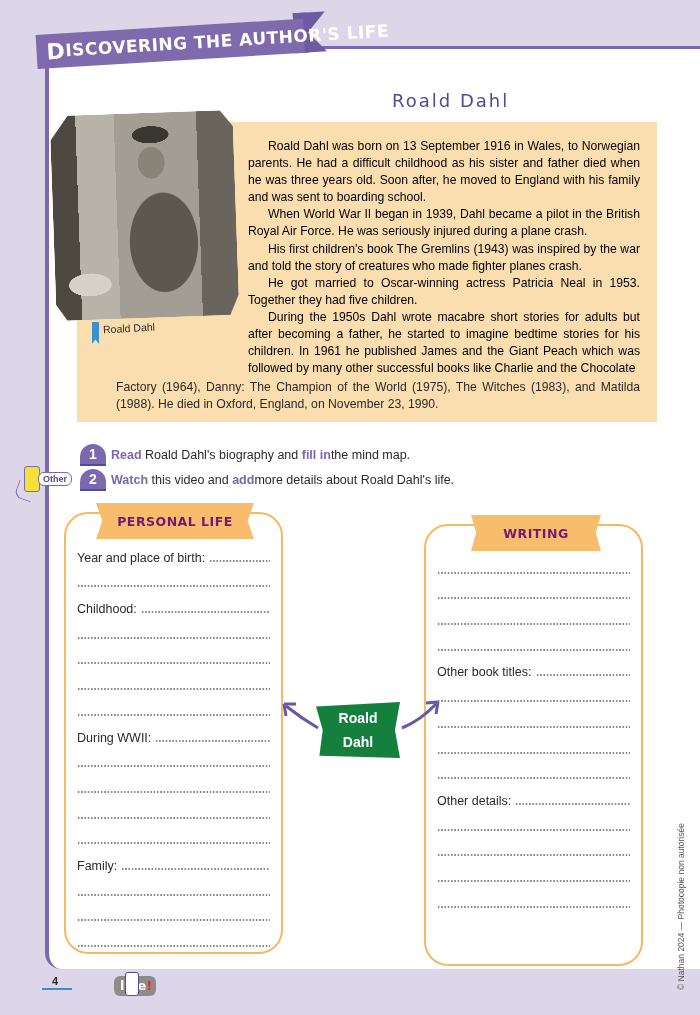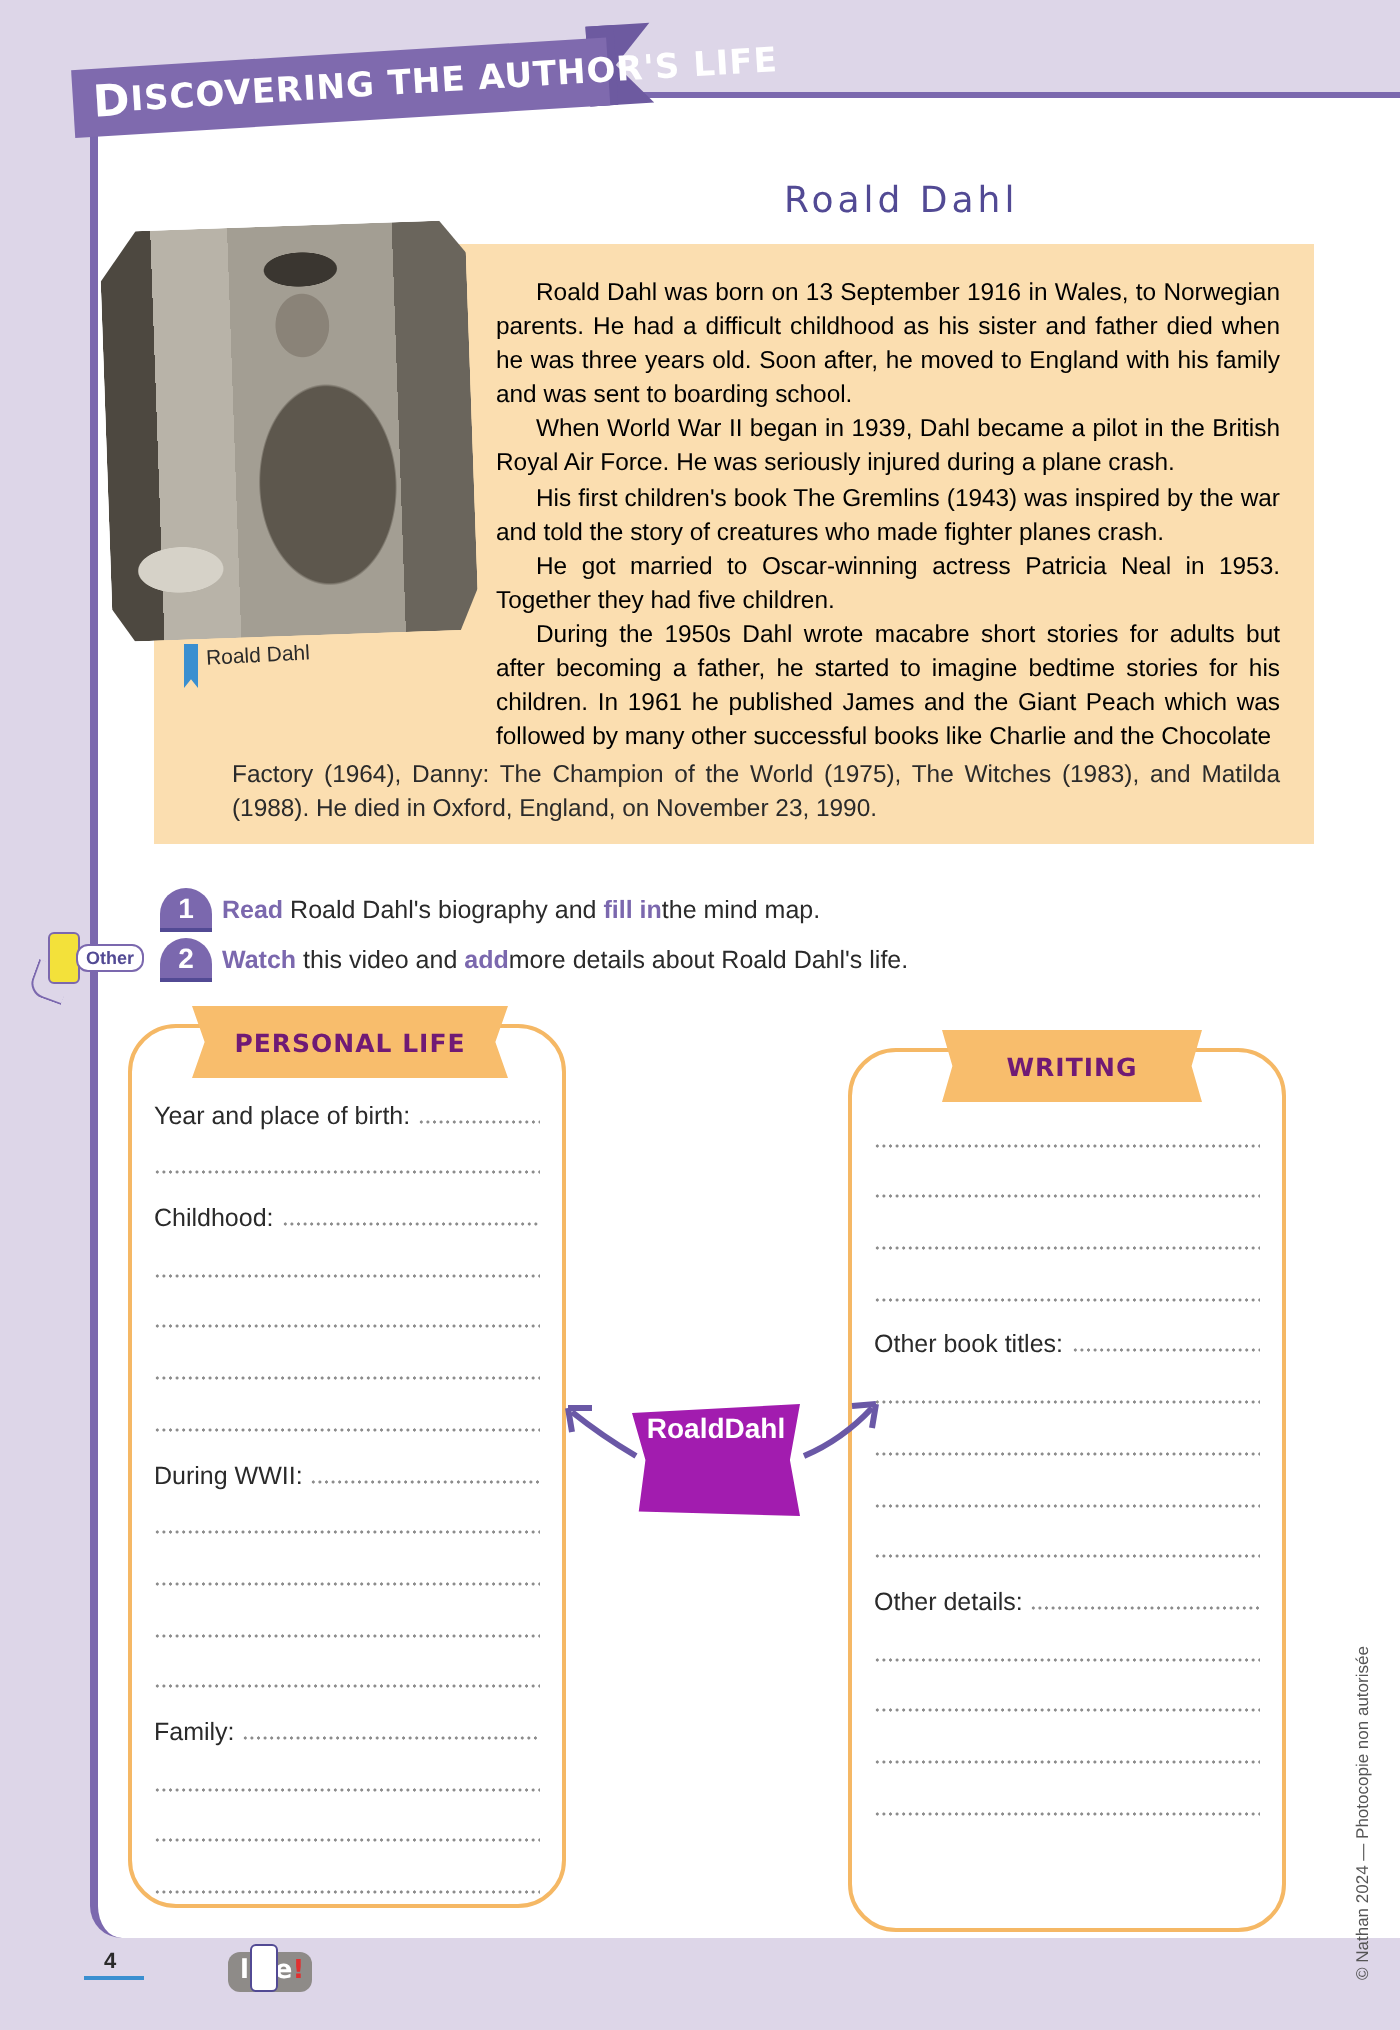--- a/index.html
+++ b/index.html
@@ -108,23 +108,23 @@
   }
   .line .lbl { white-space: nowrap; margin-right: 4px; }
   .line .dots {
     flex: 1; height: 2px; margin-bottom: 3px;
     background-image: radial-gradient(circle, #8c8c8c 0.7px, transparent 0.9px);
     background-size: 3.3px 2px; background-repeat: repeat-x;
   }
 
   .center-node {
     position: absolute; left: 316px; top: 702px; width: 84px; height: 56px;
-    background: #a21caf; color: #fff; font-weight: bold; font-size: 14px;
+    background: #15803d; color: #fff; font-weight: bold; font-size: 14px;
     font-family: "Liberation Sans", sans-serif; text-align: center; line-height: 24px;
-    display: flex; flex-direction: row; justify-content: center;
+    display: flex; flex-direction: column; justify-content: center;
     clip-path: polygon(0 8%, 100% 0, 94% 50%, 100% 100%, 4% 96%, 8% 50%);
   }
   .arrows { position: absolute; left: 276px; top: 690px; }
 
   .page-num {
     position: absolute; left: 52px; top: 975px; font-size: 11px; font-weight: bold; color: #2a2a2a;
     font-family: "Liberation Sans", sans-serif;
   }
   .page-num-line { position: absolute; left: 42px; top: 988px; width: 30px; height: 2px; background: #3a8fd0; }
   .live-logo {

